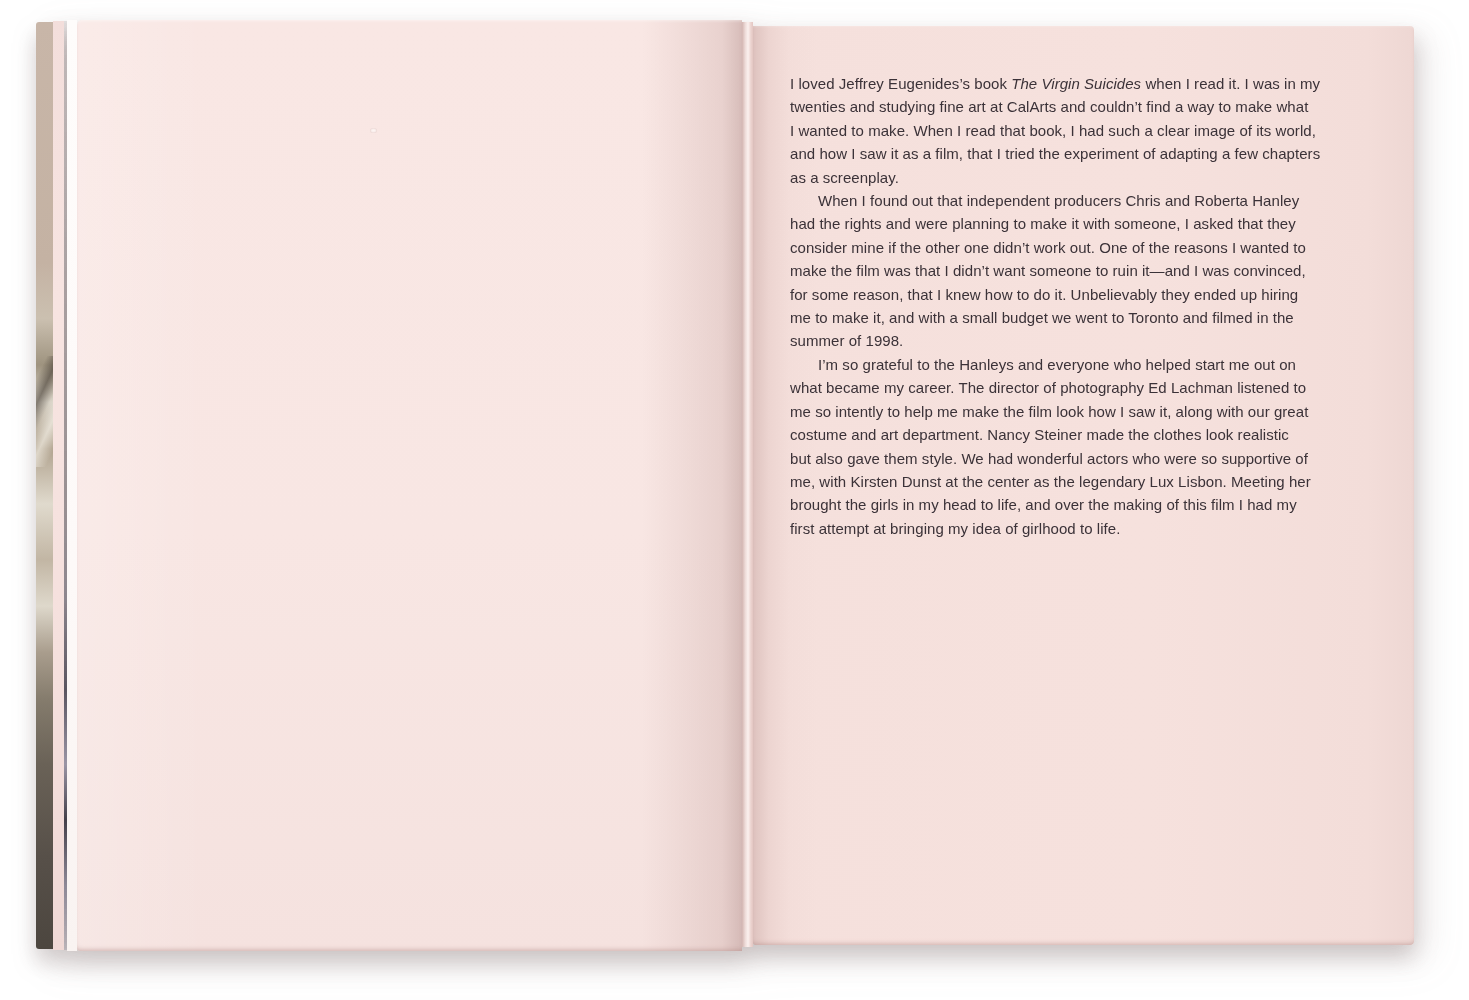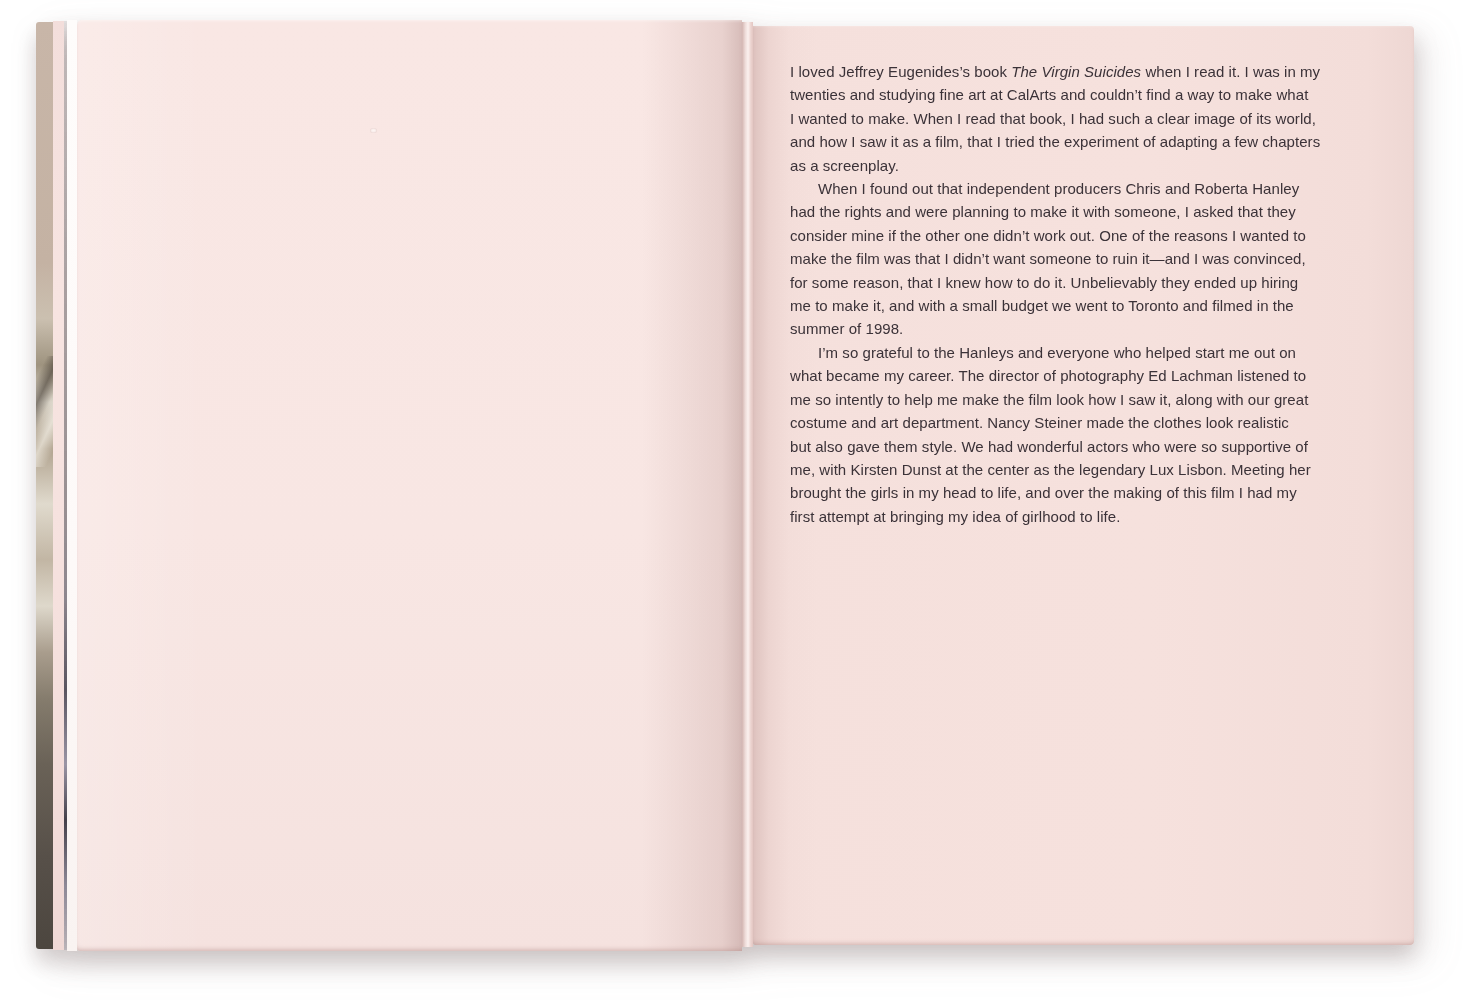--- a/index.html
+++ b/index.html
@@ -85,21 +85,21 @@
     background-image:
       linear-gradient(to right, rgba(168,126,122,0.30) 0px, rgba(198,160,156,0.18) 16px,
                       rgba(220,190,186,0.08) 36px, rgba(0,0,0,0) 64px),
       linear-gradient(to right, #f5e0dc 0%, #f6e1dd 60%, #f3ddd9 93%, #eed7d3 100%);
     box-shadow: inset 0 -4px 5px -3px rgba(172,132,128,0.55),
                 inset 0 2px 3px -2px rgba(255,255,255,0.4);
   }
 
   
   .text-block {
-    position: absolute; left: 37px; top: 34px; width: 614px;
+    position: absolute; left: 37px; top: 46px; width: 614px;
     color: #3b3238;
     font-size: 15px;
     line-height: 23.4px;
     letter-spacing: 0.05px;
   }
   .text-block p { margin: 0; white-space: pre; }
   .text-block p.indent { text-indent: 28px; }
   .text-block i { font-style: italic; }
 </style>
 </head>

